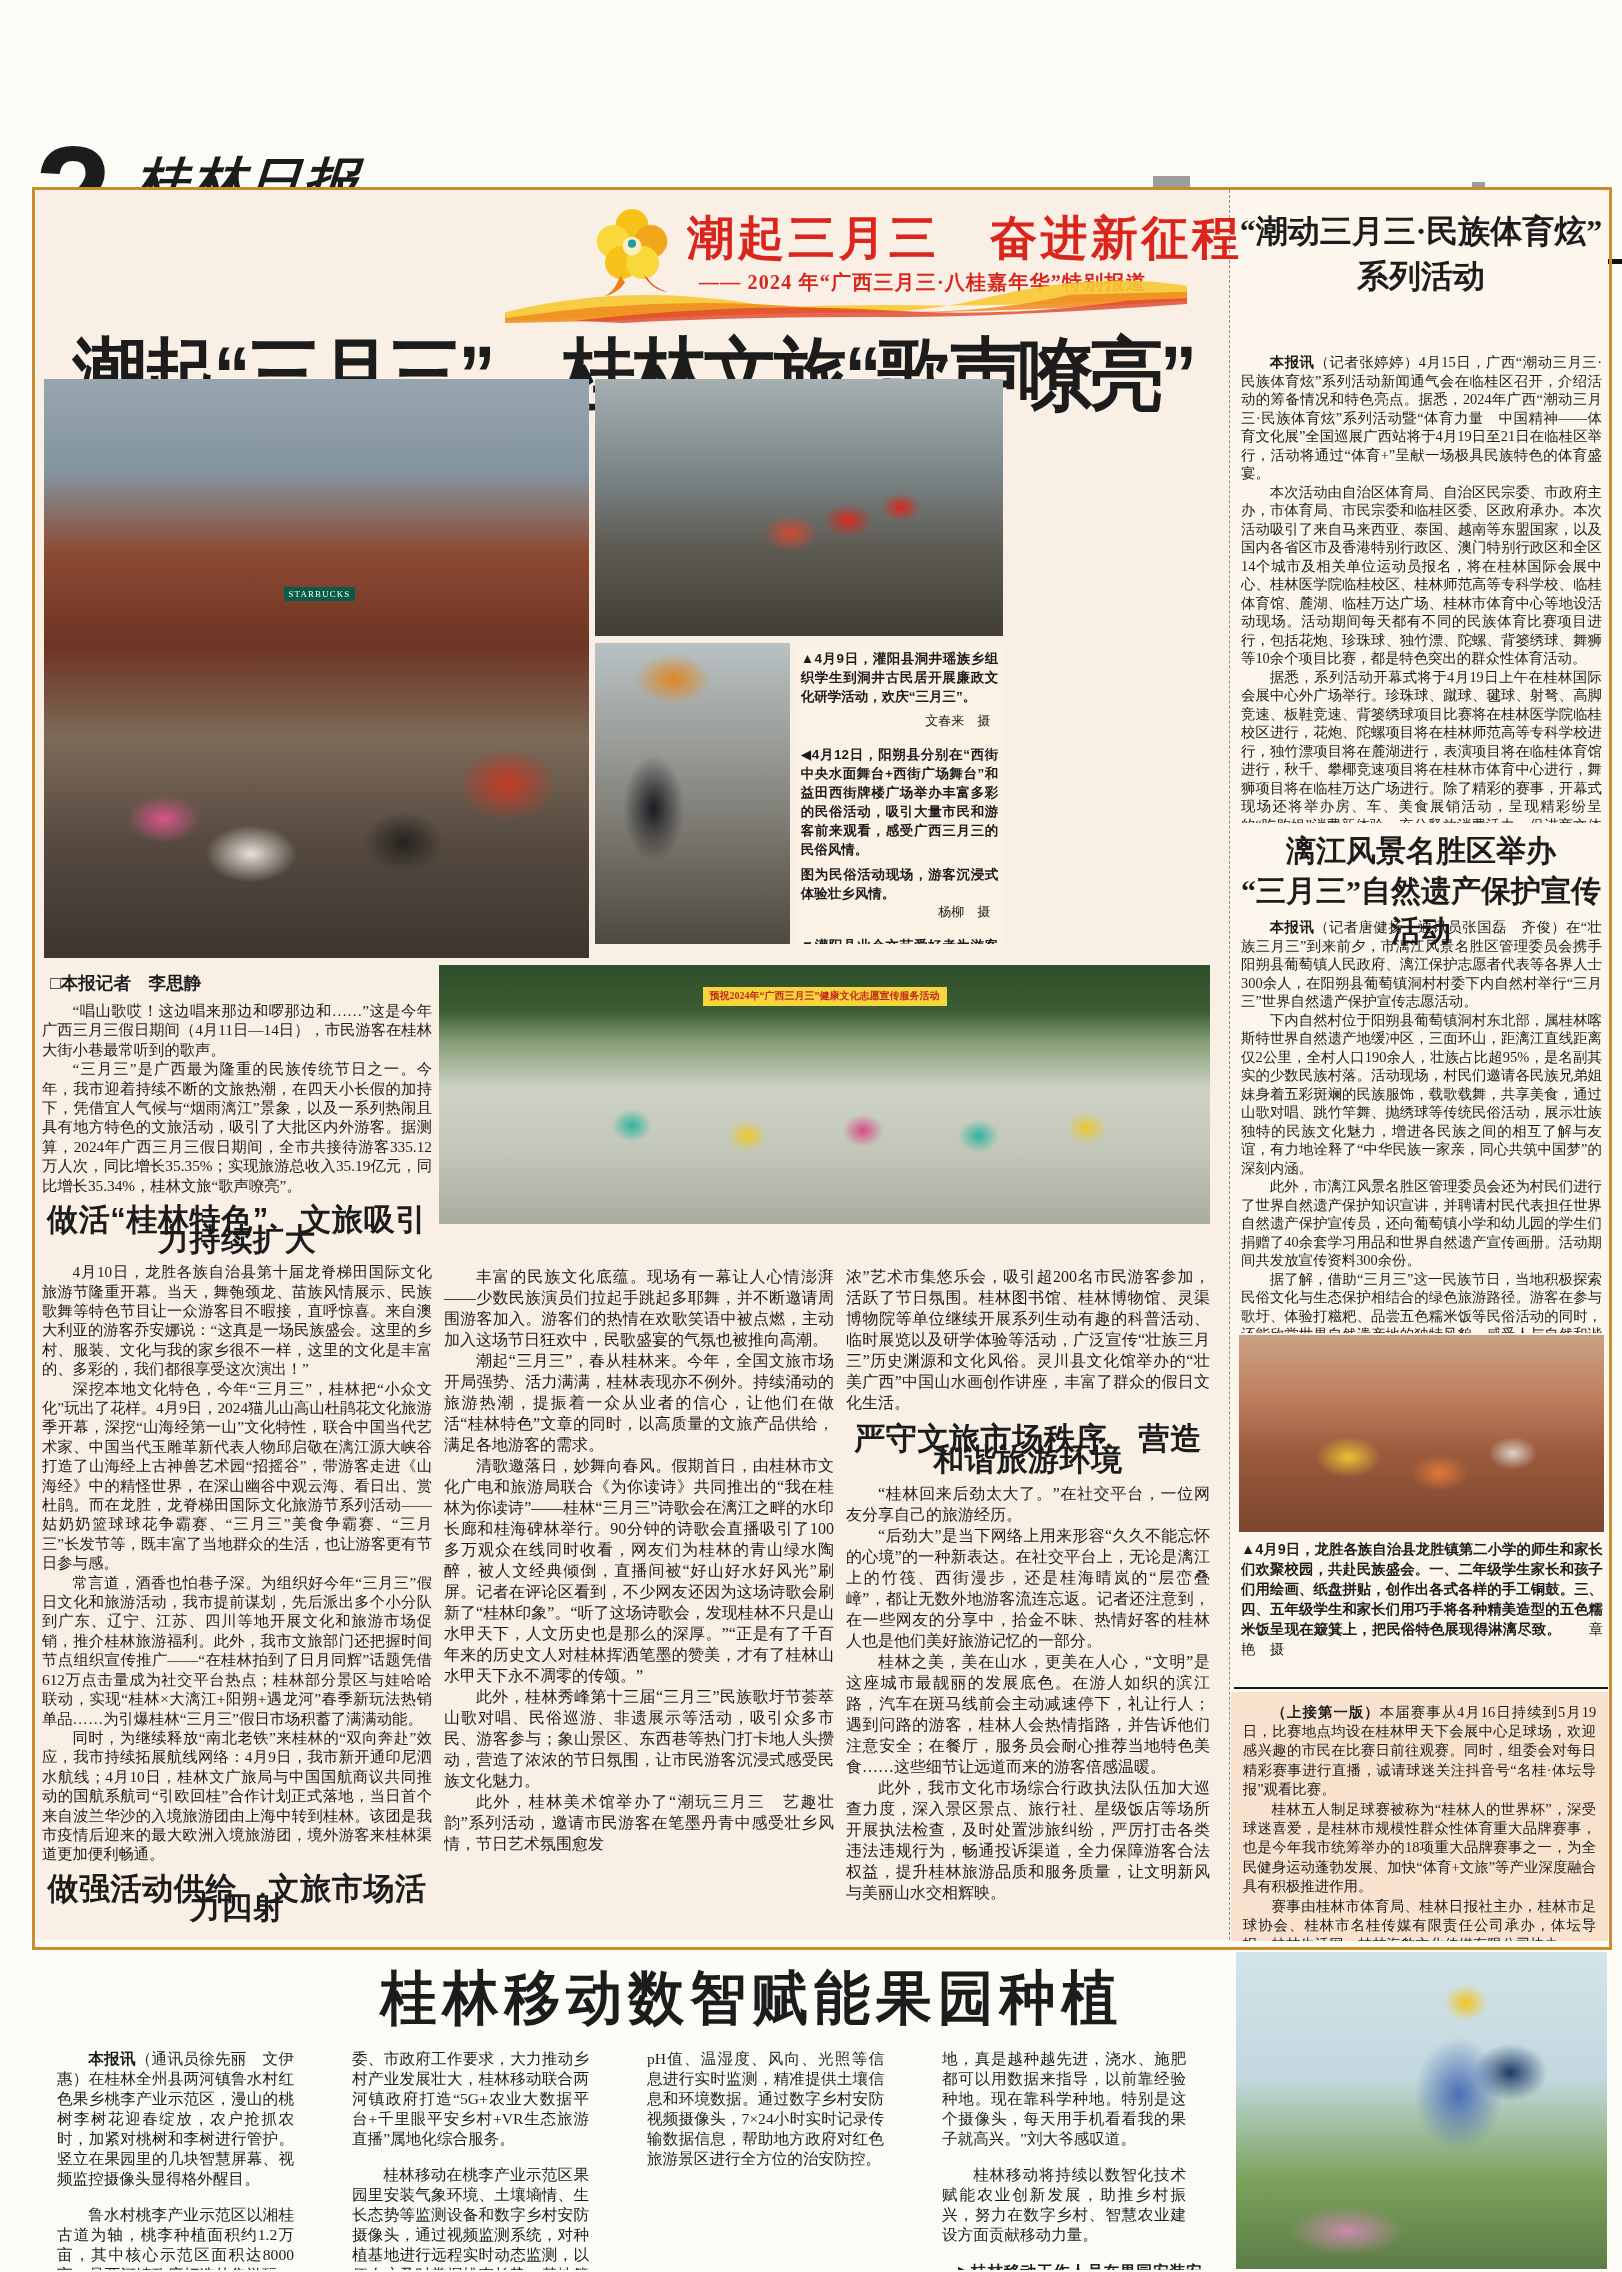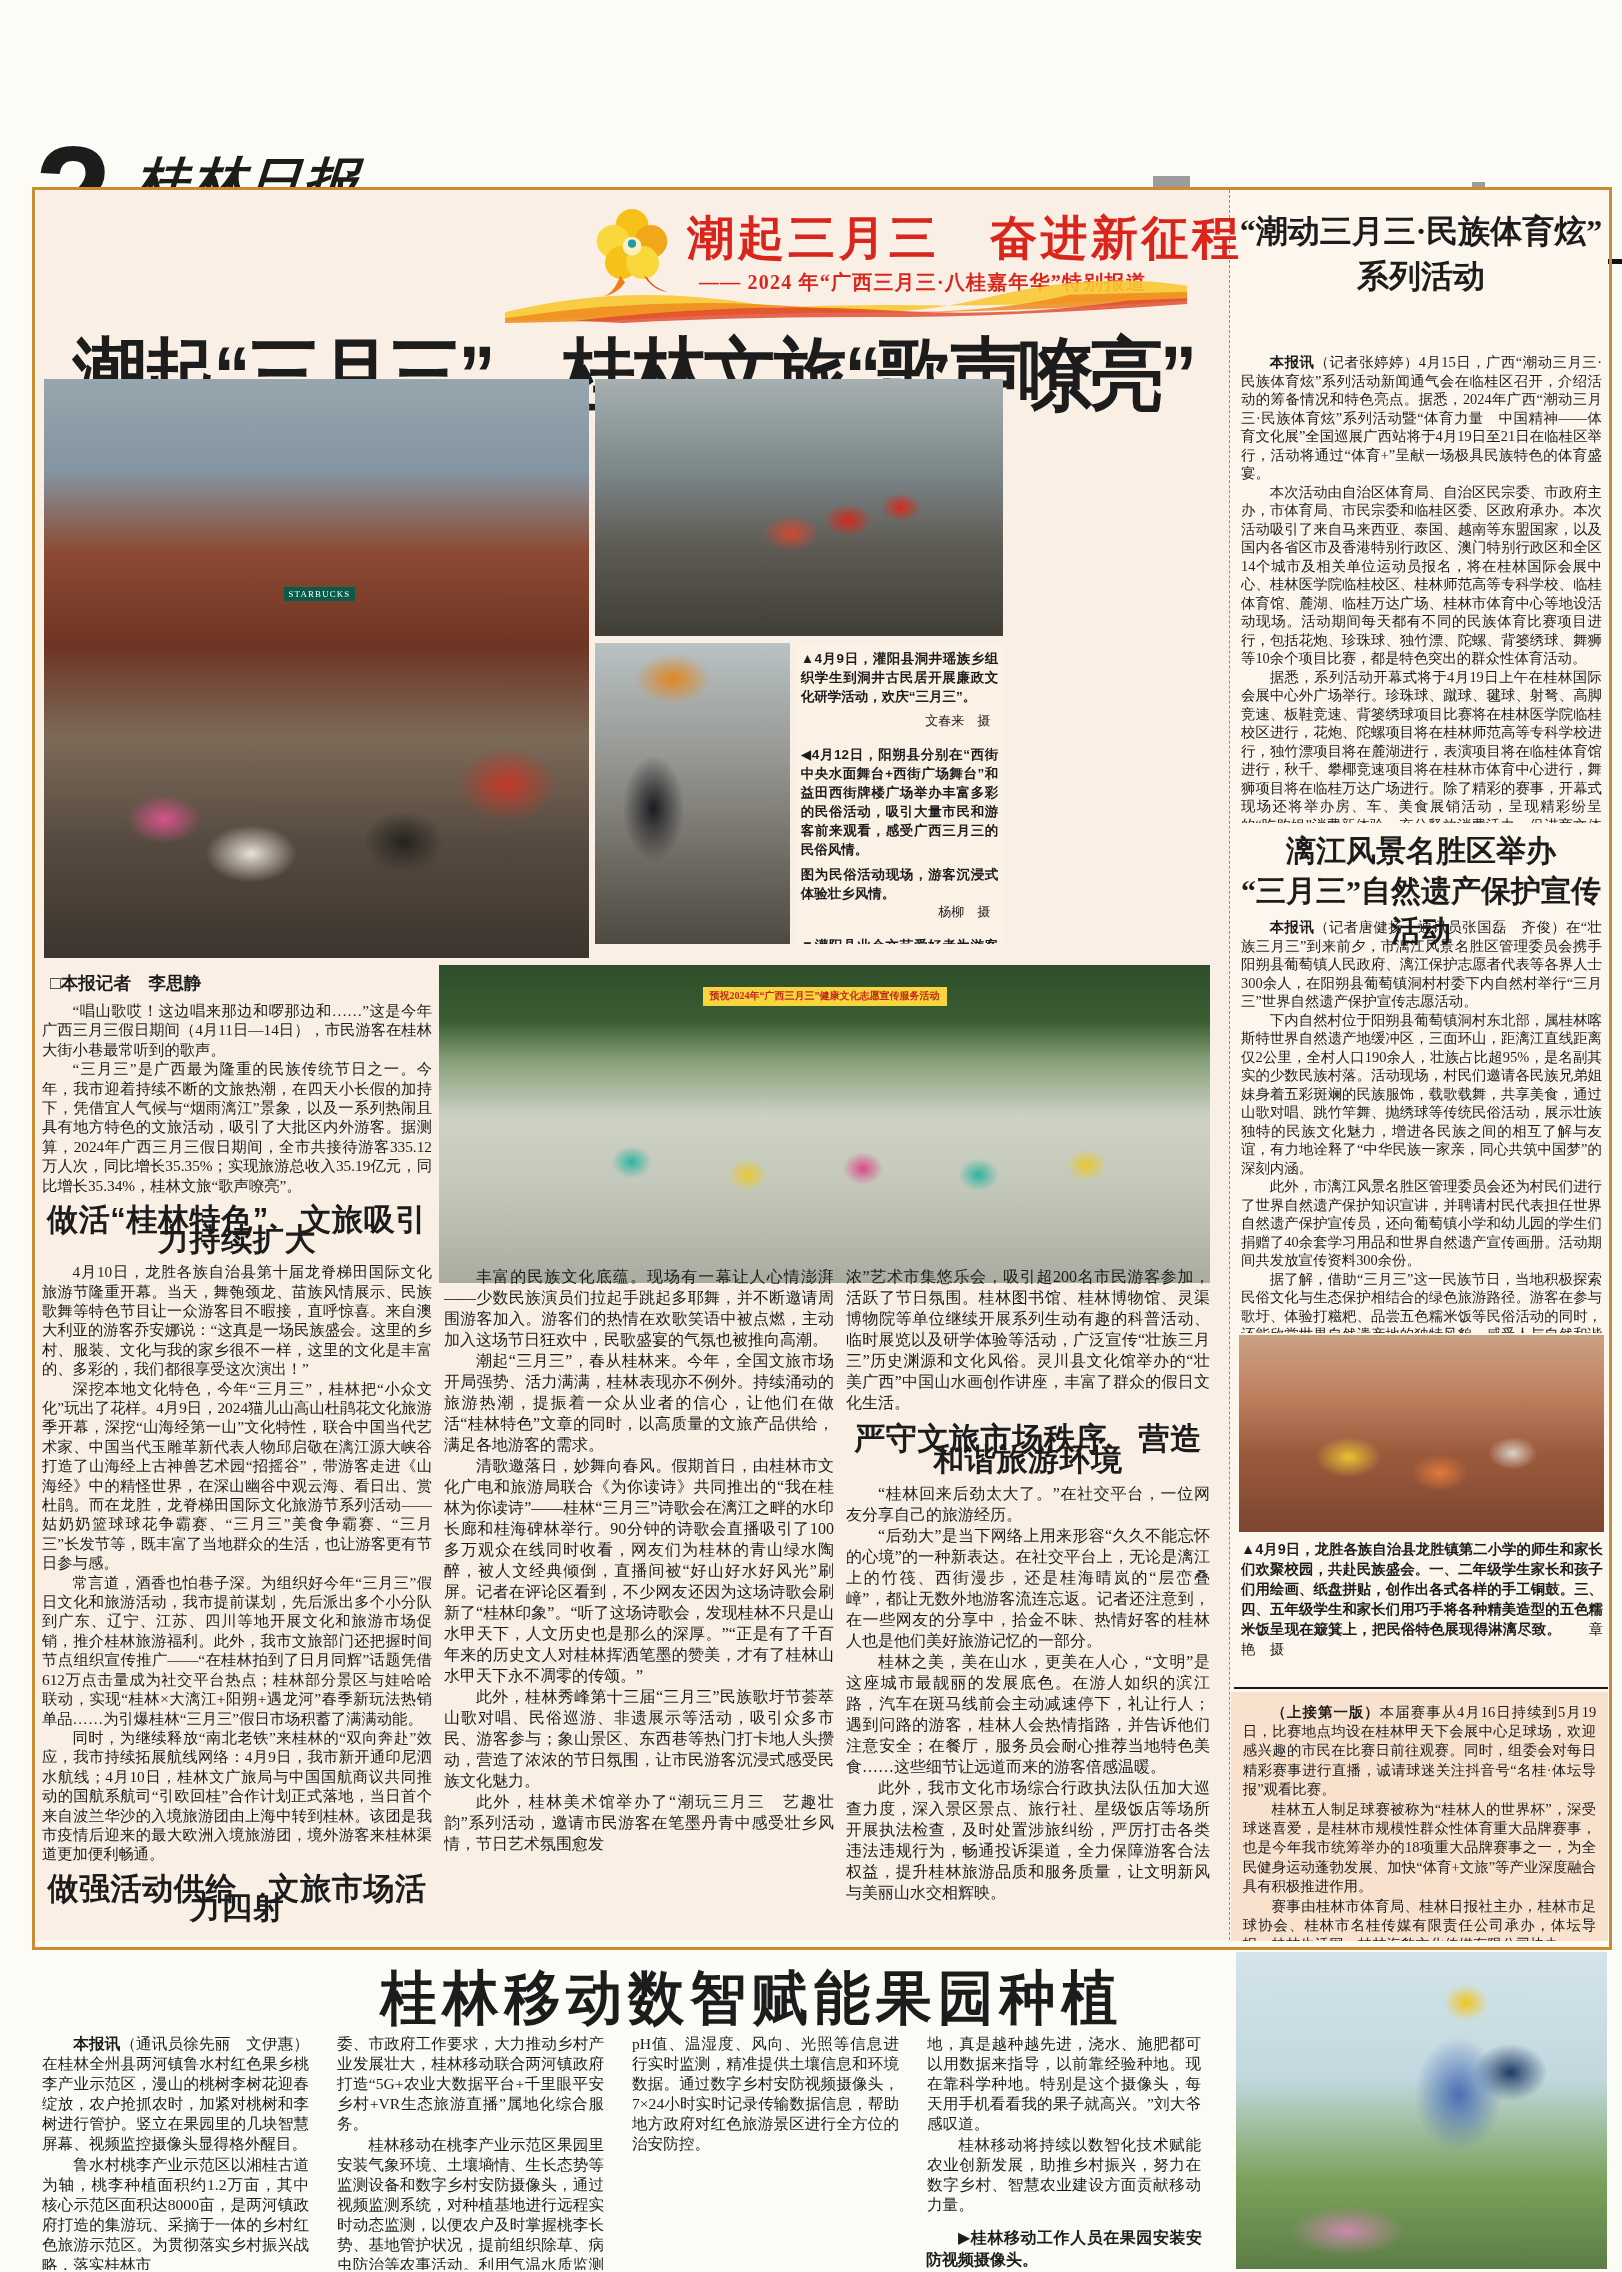--- a/index.html
+++ b/index.html
@@ -82,21 +82,21 @@
   .lede{font-weight:bold;}
   .kidcap{font-size:14.4px;line-height:20px;font-weight:bold;text-align:justify;
           font-family:"Liberation Sans","DejaVu Sans",sans-serif;overflow:hidden;}
   .kidcredit{font-weight:normal;font-family:"Liberation Serif","DejaVu Serif",serif;padding-left:23.5px;}
   .contbox{background:#f8e1cd;padding:10.6px 11.8px;box-sizing:border-box;overflow:hidden;
            font-size:14.4px;line-height:19.4px;text-align:justify;}
   .contbox p{margin:0;text-indent:2em;}
   
   .b-headline{font-size:56px;font-weight:900;text-align:center;letter-spacing:5.9px;transform:scaleY(1.05);transform-origin:top;white-space:nowrap;}
   .b-col{font-size:15.6px;line-height:20px;text-align:justify;overflow:hidden;}
-  .b-col p{margin:1px;text-indent:2em;}
+  .b-col p{margin:16px;text-indent:2em;}
   .b-cap{font-size:16px;line-height:22px;font-weight:bold;text-indent:2em;
          font-family:"Liberation Sans","DejaVu Sans",sans-serif;margin-top:11.8px;}
 </style>
 </head>
 <body>
 
 <div class="page">
 
   <div class="abs pagenum sans" style="left:35px;top:125px;">2</div>
   <div class="abs logo serif" style="left:134px;top:147px;">桂林日报</div>
@@ -146,21 +146,21 @@
   <div class="abs capblock" style="left:796px;top:643px;width:207px;height:301px;">
     <p class="cap">▲4月9日，灌阳县洞井瑶族乡组织学生到洞井古民居开展廉政文化研学活动，欢庆“三月三”。</p>
     <p class="credit">文春来　摄</p>
     <p class="cap">◀4月12日，阳朔县分别在“西街中央水面舞台+西街广场舞台”和益田西街牌楼广场举办丰富多彩的民俗活动，吸引大量市民和游客前来观看，感受广西三月三的民俗风情。</p>
     <p class="cap" style="margin-bottom:0;">图为民俗活动现场，游客沉浸式体验壮乡风情。</p>
     <p class="credit">杨柳　摄</p>
     <p class="cap">▼灌阳县业余文艺爱好者为游客表演非遗桂剧《桂韵绵长唱灌阳》。</p>
 
   </div>
 
-  <div class="abs photo photo-plaza" style="left:439px;top:965px;width:771px;height:318px;">
+  <div class="abs photo photo-plaza" style="left:439px;top:965px;width:771px;height:259px;">
     <span class="plaza-banner" style="left:50%;top:22px;transform:translateX(-50%);">预祝2024年“广西三月三”健康文化志愿宣传服务活动</span>
   </div>
 
   <div class="abs byline sans" style="left:42px;top:971px;">□本报记者　李思静</div>
 
   <div class="abs coltext serif" style="left:42px;top:1001px;width:390px;height:927px;">
     <p>“唱山歌哎！这边唱来那边和啰那边和……”这是今年广西三月三假日期间（4月11日—14日），市民游客在桂林大街小巷最常听到的歌声。</p>
     <p>“三月三”是广西最为隆重的民族传统节日之一。今年，我市迎着持续不断的文旅热潮，在四天小长假的加持下，凭借宜人气候与“烟雨漓江”景象，以及一系列热闹且具有地方特色的文旅活动，吸引了大批区内外游客。据测算，2024年广西三月三假日期间，全市共接待游客335.12万人次，同比增长35.35%；实现旅游总收入35.19亿元，同比增长35.34%，桂林文旅“歌声嘹亮”。</p>
     <p class="subhead">做活“桂林特色”　文旅吸引力持续扩大</p>
     <p>4月10日，龙胜各族自治县第十届龙脊梯田国际文化旅游节隆重开幕。当天，舞匏颈龙、苗族风情展示、民族歌舞等特色节目让一众游客目不暇接，直呼惊喜。来自澳大利亚的游客乔安娜说：“这真是一场民族盛会。这里的乡村、服装、文化与我的家乡很不一样，这里的文化是丰富的、多彩的，我们都很享受这次演出！”</p>

